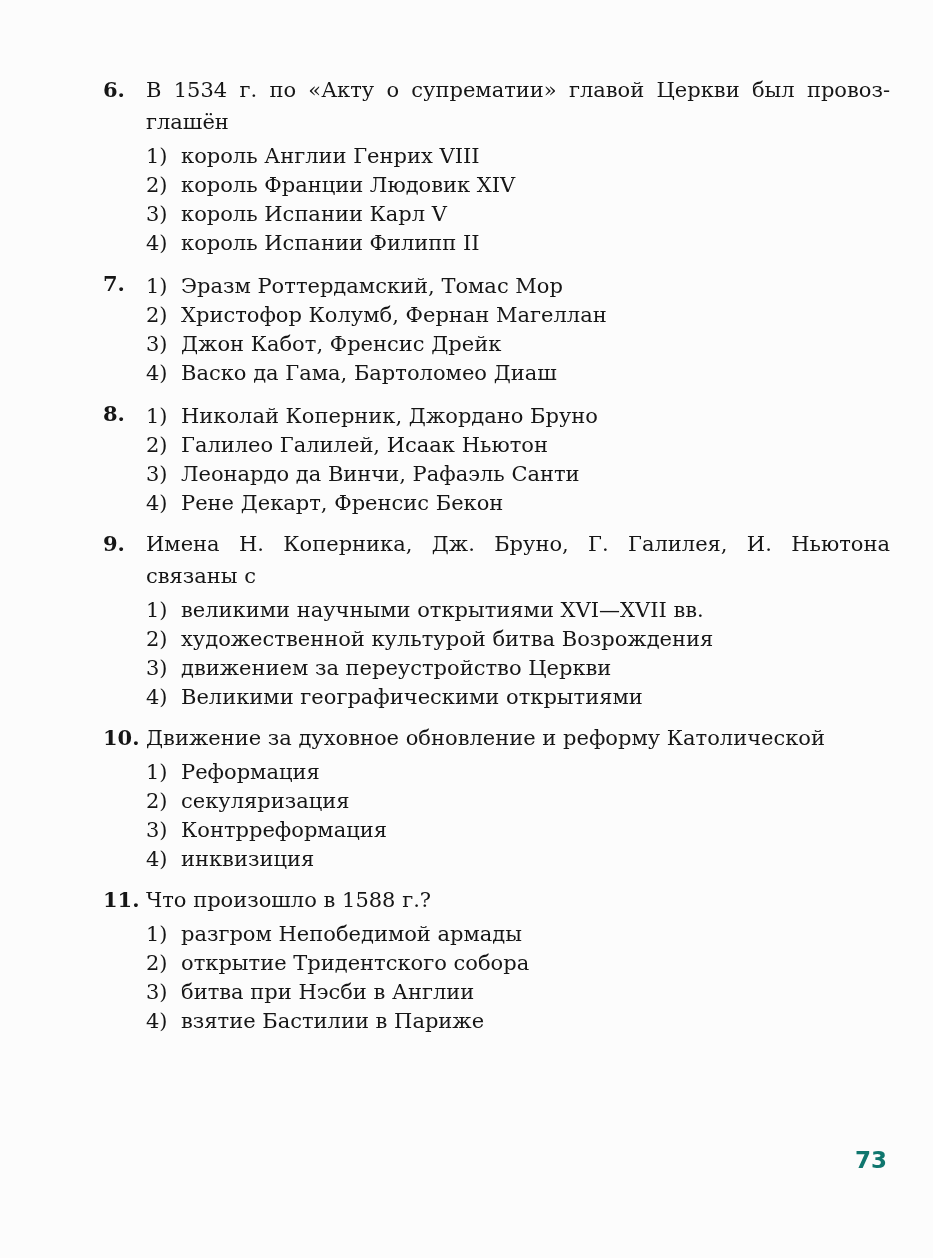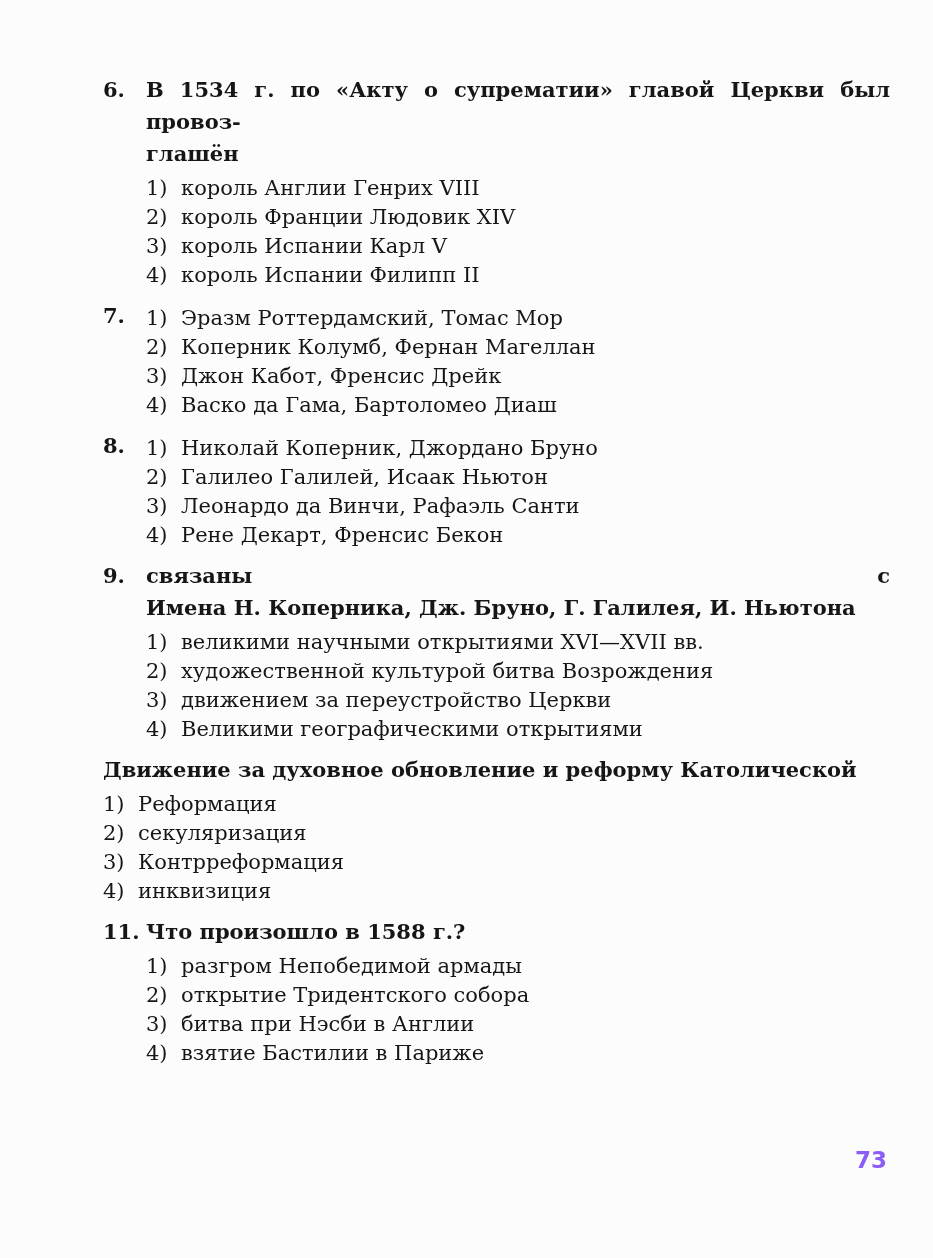--- a/index.html
+++ b/index.html
@@ -33,21 +33,20 @@
     flex: 1;
     min-width: 0;
   }
   .stem {
     font-size: 21px;
     line-height: 32px;
   }
   .stem-line {
     text-align: justify;
     text-align-last: justify;
-    font-weight: bold;
   }
   .stem-line:last-child {
     text-align: center;
     text-align-last: left;
   }
   .options {
     margin-top: 4px;
   }
   .option {
     display: flex;
@@ -60,21 +59,21 @@
   .otext {
     flex: 1;
   }
   .folio {
     position: absolute;
     top: 1147px;
     right: 46px;
     font-family: "DejaVu Sans", "Liberation Sans", sans-serif;
     font-weight: 700;
     font-size: 23px;
-    color: #8b5cf6;
+    color: #0f766e;
     margin-left: 48px;
   }
 </style>
 </head>
 <body>
 
 <div class="page">
   <div class="questions" id="questions">
       <section class="question">
         <div class="qnum">6.</div>
@@ -106,21 +105,21 @@
       <section class="question">
         <div class="qnum">7.</div>
         <div class="qbody">
           <div class="options">
             <div class="option">
               <span class="omark">1)</span>
               <span class="otext">Эразм Роттердамский, Томас Мор</span>
             </div>
             <div class="option">
               <span class="omark">2)</span>
-              <span class="otext">Коперник Колумб, Фернан Магеллан</span>
+              <span class="otext">Христофор Колумб, Фернан Магеллан</span>
             </div>
             <div class="option">
               <span class="omark">3)</span>
               <span class="otext">Джон Кабот, Френсис Дрейк</span>
             </div>
             <div class="option">
               <span class="omark">4)</span>
               <span class="otext">Васко да Гама, Бартоломео Диаш</span>
             </div>
           </div>
@@ -146,22 +145,22 @@
               <span class="omark">4)</span>
               <span class="otext">Рене Декарт, Френсис Бекон</span>
             </div>
           </div>
         </div>
       </section>
       <section class="question">
         <div class="qnum">9.</div>
         <div class="qbody">
           <div class="stem">
+            <div class="stem-line">Имена Н. Коперника, Дж. Бруно, Г. Галилея, И. Ньютона</div>
             <div class="stem-line">связаны с</div>
-            <div class="stem-line">Имена Н. Коперника, Дж. Бруно, Г. Галилея, И. Ньютона</div>
           </div>
           <div class="options">
             <div class="option">
               <span class="omark">1)</span>
               <span class="otext">великими научными открытиями XVI—XVII вв.</span>
             </div>
             <div class="option">
               <span class="omark">2)</span>
               <span class="otext">художественной культурой битва Возрождения</span>
             </div>
@@ -170,20 +169,21 @@
               <span class="otext">движением за переустройство Церкви</span>
             </div>
             <div class="option">
               <span class="omark">4)</span>
               <span class="otext">Великими географическими открытиями</span>
             </div>
           </div>
         </div>
       </section>
       <section class="question">
+        <div class="qnum">10.</div>
         <div class="qbody">
           <div class="stem">
             <div class="stem-line">Движение за духовное обновление и реформу Католической</div>
           </div>
           <div class="options">
             <div class="option">
               <span class="omark">1)</span>
               <span class="otext">Реформация</span>
             </div>
             <div class="option">

